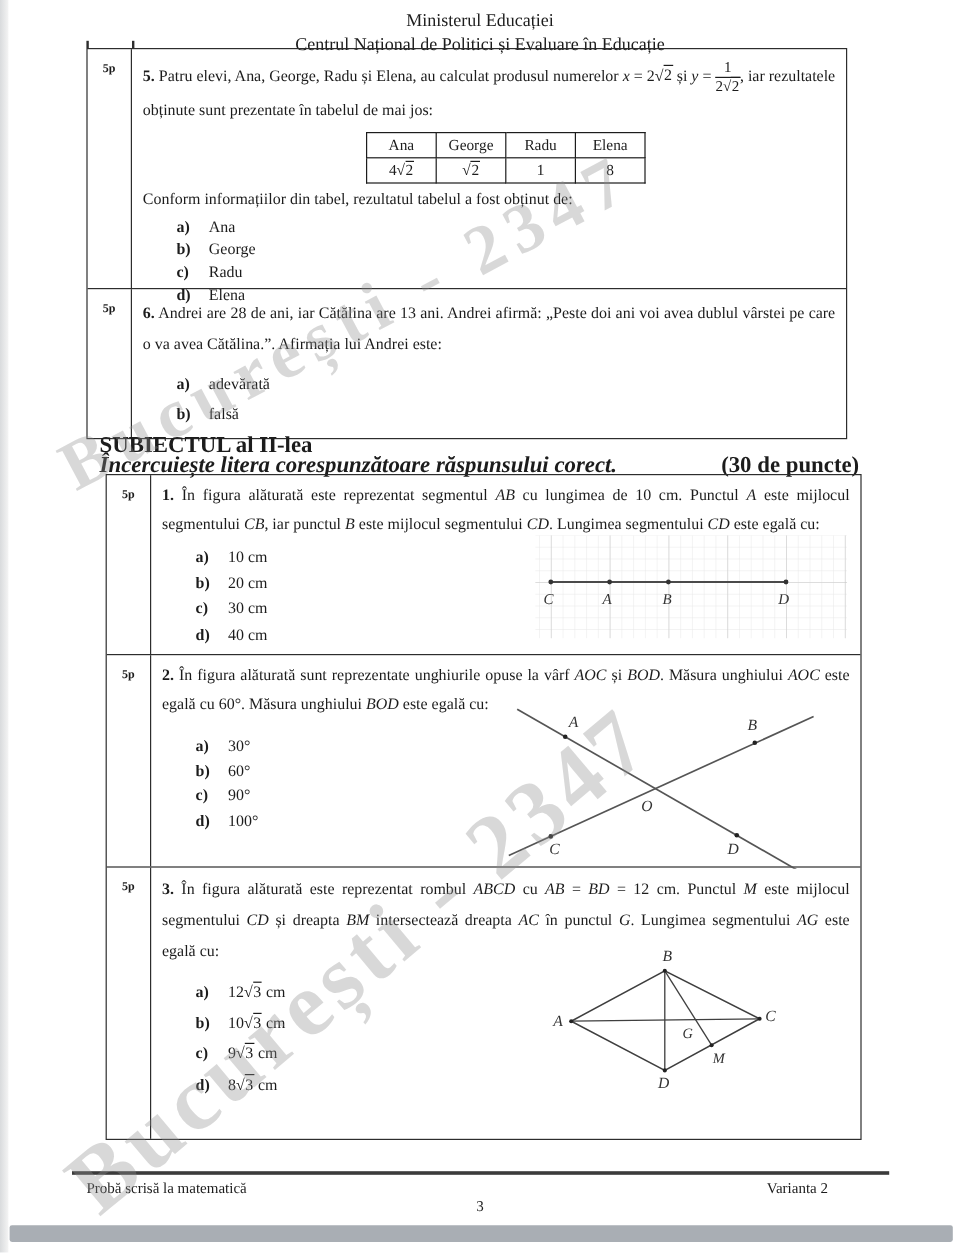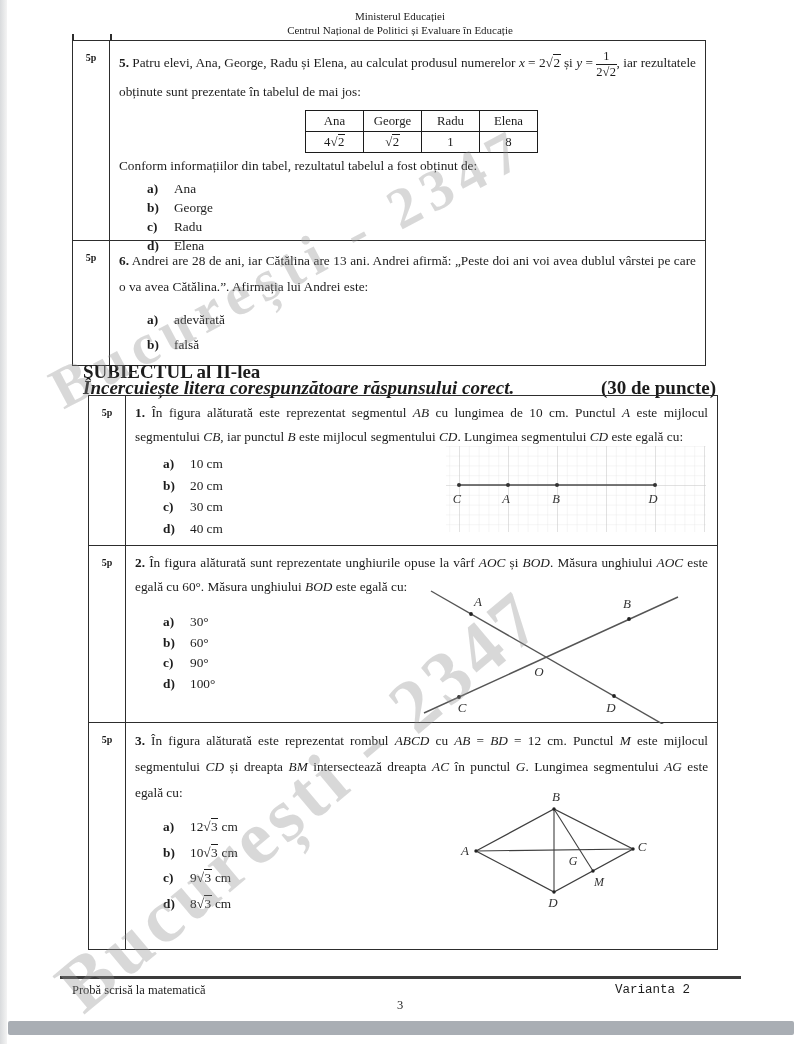--- a/index.html
+++ b/index.html
@@ -7,21 +7,21 @@
     position:relative; width:800px; height:1044px; background:#fff;
     font-family:"Liberation Serif","DejaVu Serif",serif; color:#1c1c1c;
     overflow:hidden;
   }
   .edge-left { position:absolute; left:0; top:0; width:7px; height:1044px;
     background:linear-gradient(to right,#d9dbdd,#f4f4f4); }
   .bottom-shadow { position:absolute; left:8px; top:1021px; width:786px; height:14px;
     background:#a9aeb4; border-radius:2px; }
 
   .header { position:absolute; top:9px; left:0; right:0; text-align:center;
-    font-size:11px; line-height:1.3; }
+    font-size:15px; line-height:1.3; }
 
   
   .wm { position:absolute; font-weight:bold; color:#909090; opacity:0.34;
     white-space:nowrap; pointer-events:none; z-index:9; }
   .wm1 { left:70px; top:355px; font-size:58px; letter-spacing:8px;
     transform:rotate(-28deg); transform-origin:0 100%; }
   .wm2 { left:95px; top:942px; font-size:76px; letter-spacing:5px;
     transform:rotate(-40deg); transform-origin:0 100%; }
 
   
@@ -64,21 +64,21 @@
   .s2instr { font-weight:bold; font-style:italic; display:flex;
     justify-content:space-between; }
   .s2pts { font-style:normal; }
 
   .fig { position:absolute; }
   .fig text { font-style:italic; fill:#333; font-family:"Liberation Serif",serif; }
 
   .footer-line { position:absolute; left:60px; width:681px; top:976px; height:2.6px;
     background:#3b3b3b; }
   .footer-left  { position:absolute; left:72px;  top:983px; font-size:12.5px; }
-  .footer-right { position:absolute; right:110px; top:983px; font-size:12.5px;font-family:Liberation Mono, monospace; }
+  .footer-right { position:absolute; right:110px; top:983px; font-size:12.5px; }
   .footer-page  { position:absolute; left:0; right:0; top:998px; text-align:center;
     font-size:12.5px; }
 </style>
 </head>
 <body>
 
 <div class="page">
   <div class="edge-left"></div>
 
   <div class="header">

